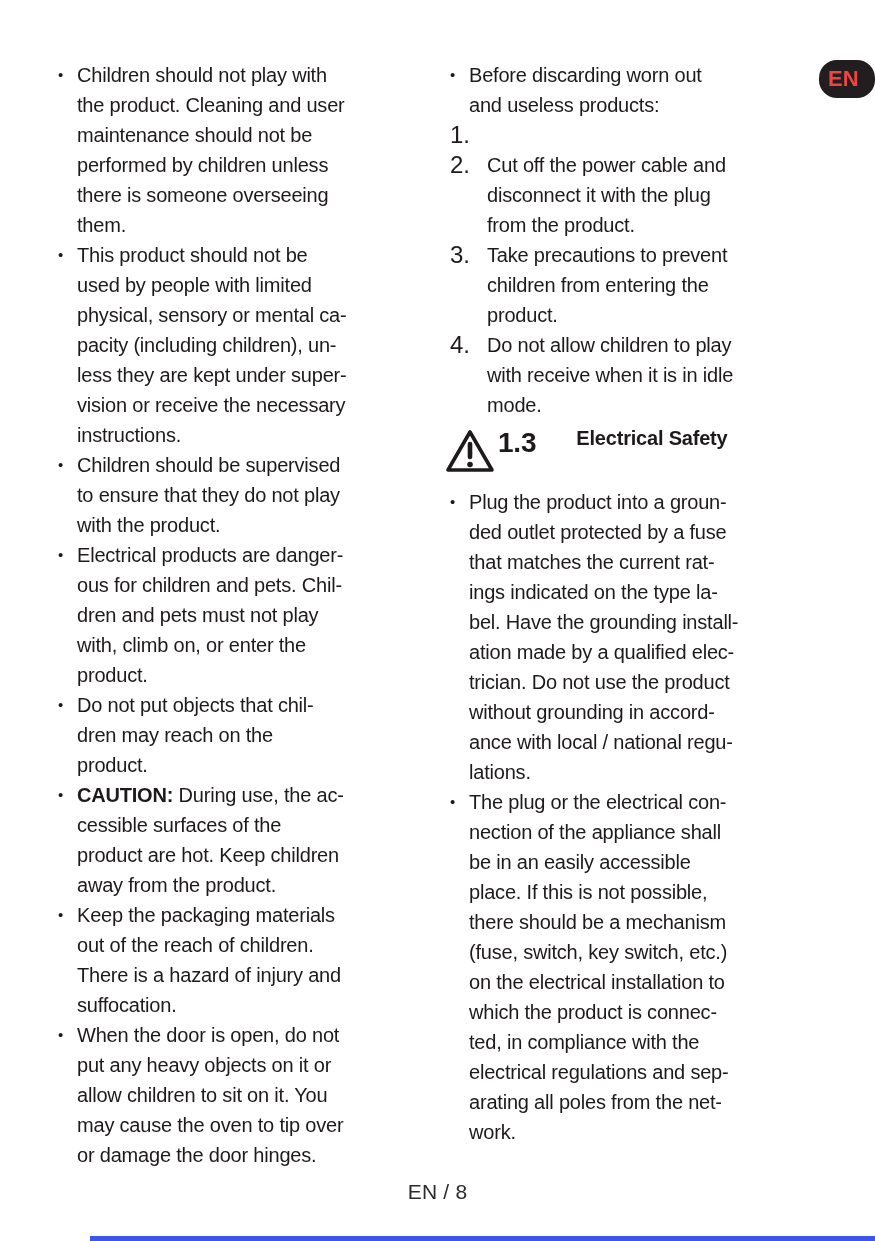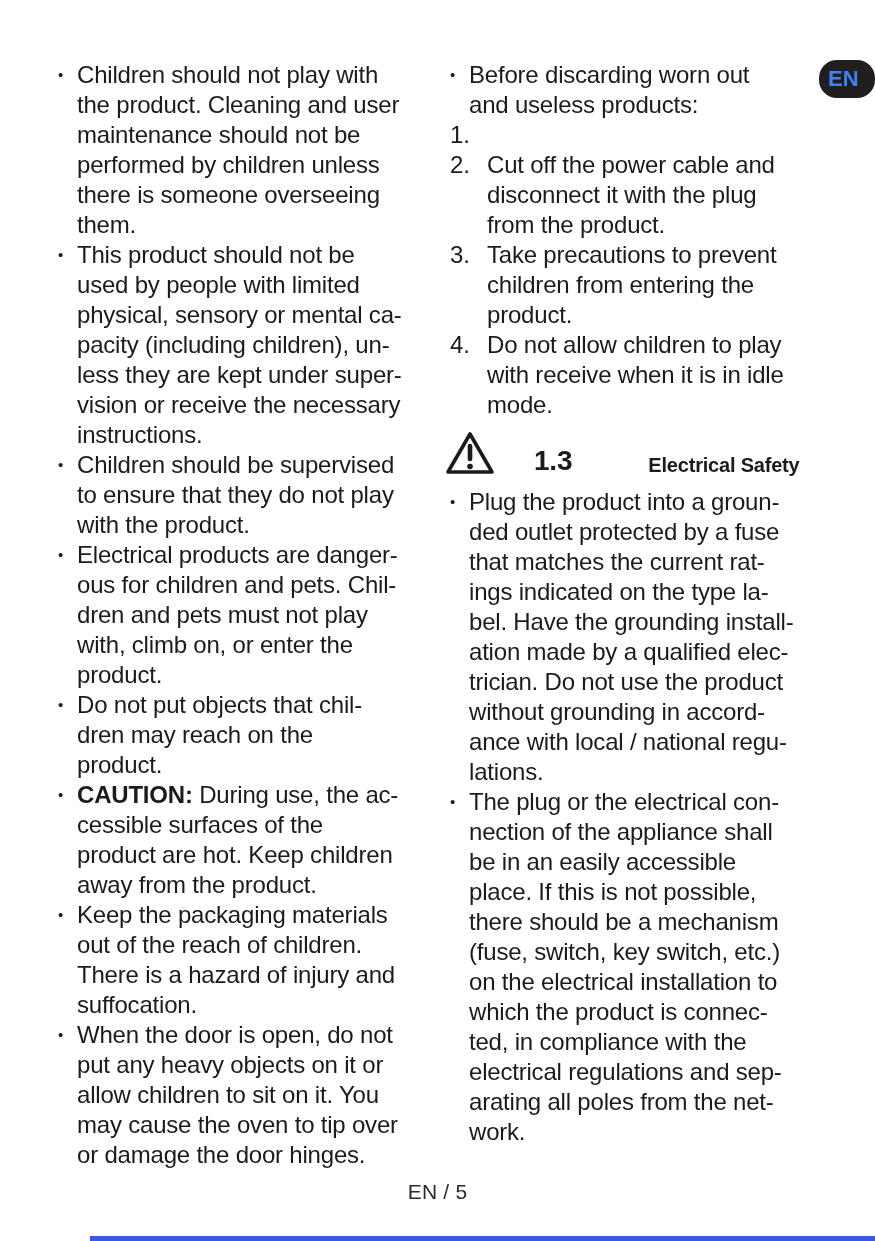--- a/index.html
+++ b/index.html
@@ -29,45 +29,44 @@
   }
   .marker {
     flex: none;
     width: 19px;
     font-size: 15px;
     line-height: 30px;
     color: #1e1a1b;
   }
   .txt {
     flex: 1;
-    font-size: 24px;
+    font-size: 20px;
     line-height: 30px;
     white-space: pre-line;
     letter-spacing: -0.2px;
   }
   .txt b { font-weight: bold; text-align: center; }
 
   .numbered-item {
     display: flex;
     align-items: flex-start;
   }
   .num {
     flex: none;
     width: 37px;
     font-size: 24px;
     line-height: 30px;
     letter-spacing: -0.2px;
   }
 
   .section-heading {
     display: flex;
-    align-items: flex-end;
+    align-items: flex-start;
     margin: 7px 0 10px -6px;
     height: 50px;
-    gap: 36px;
   }
   .warning-icon { flex: none; }
   .sec-num {
     font-size: 28px;
     font-weight: bold;
     margin-left: 2px;
     letter-spacing: -0.2px;
   }
   .sec-title {
     font-size: 20px;
@@ -76,21 +75,21 @@
     letter-spacing: -0.2px;
   }
 
   .en-badge {
     position: absolute;
     top: 60px;
     right: 0;
     width: 56px;
     height: 38px;
     background: #221d1e;
-    color: #3b82f6;
+    color: #ef4444;
     font-size: 22px;
     font-weight: bold;
     display: flex;
     align-items: center;
     padding-left: 9px;
     box-sizing: border-box;
     border-radius: 18px;
   }
 
   .footer {
@@ -245,17 +244,17 @@
 (fuse, switch, key switch, etc.)
 on the electrical installation to
 which the product is connec-
 ted, in compliance with the
 electrical regulations and sep-
 arating all poles from the net-
 work.</div>
     </div>
   </div>
 
-  <div class="footer">EN / 5</div>
+  <div class="footer">EN / 8</div>
 
   <div class="bottom-bar"></div>
 
 </div>
 
 </body></html>

